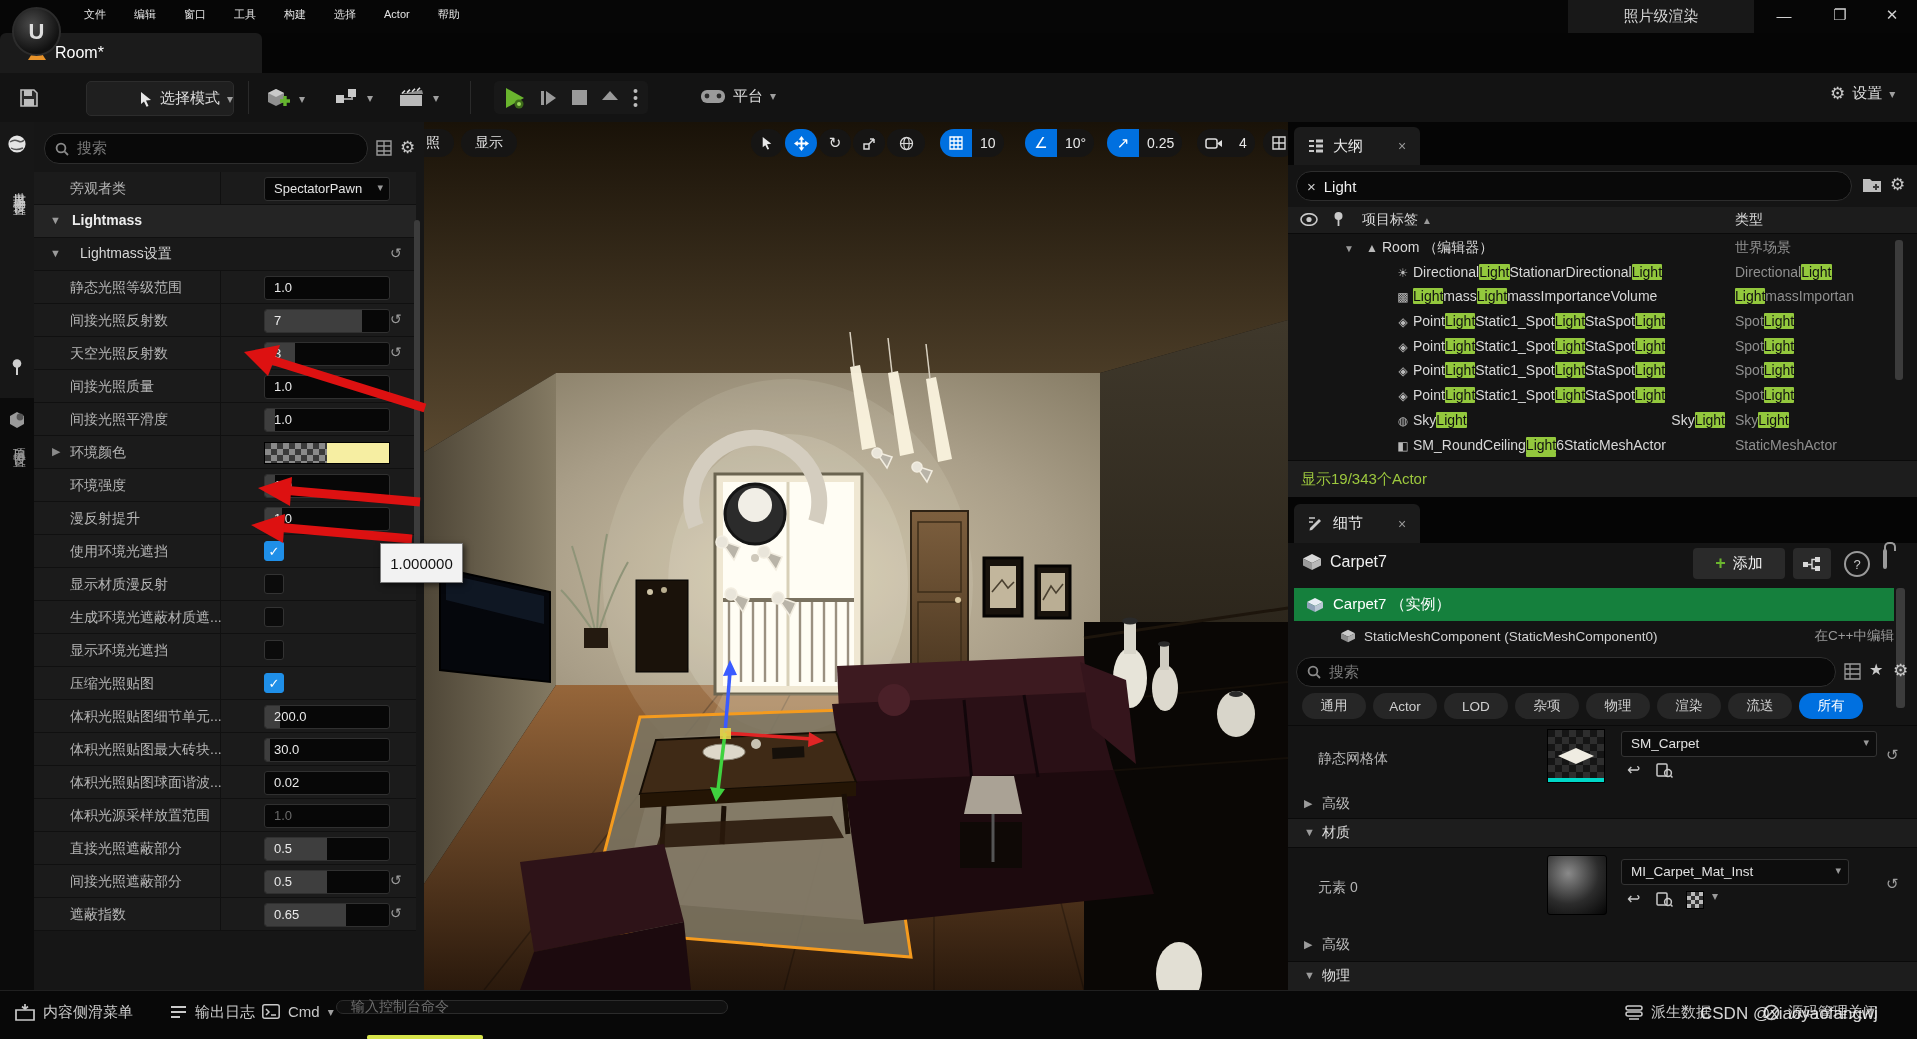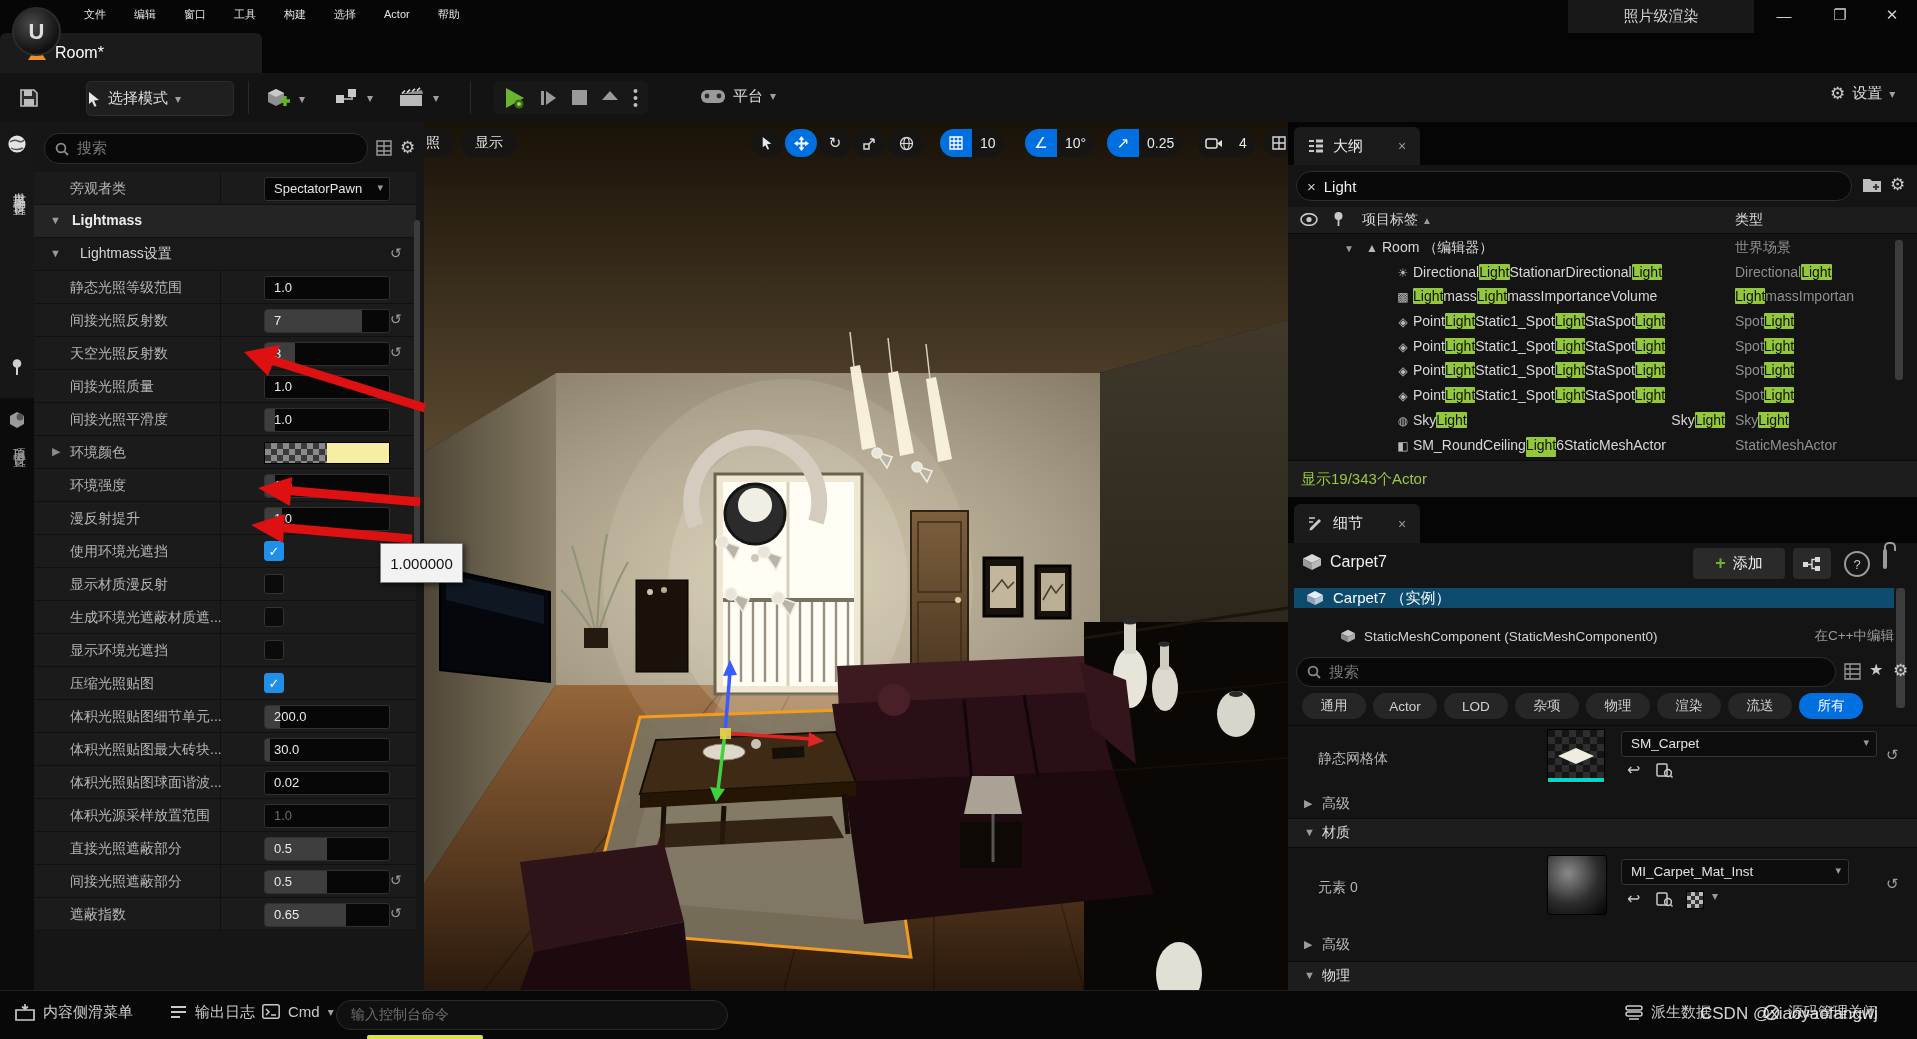--- a/index.html
+++ b/index.html
@@ -19,21 +19,21 @@
   
   #tabrow{left:0;top:33px;width:1917px;height:40px;background:#050505;}
   #leveltab{left:80px;top:0;width:262px;height:40px;background:#1b1b1b;border-radius:6px 6px 0 0;
     display:flex;align-items:center;gap:9px;padding-left:28px;box-sizing:border-box;}
   #leveltab .tabtxt{color:#fff;font-size:16px;}
   .fire-icon{width:0;height:0;border-left:9px solid transparent;border-right:9px solid transparent;border-bottom:14px solid #e8932a;}
   
   #toolbar{left:0;top:73px;width:1917px;height:49px;background:#131313;border-bottom:1px solid #000;}
   .tbtn{display:flex;align-items:center;gap:7px;color:#dcdcdc;font-size:15px;}
   #modebtn{left:86px;top:8px;width:146px;height:33px;background:#1f1f1f;border:1px solid #2c2c2c;border-radius:5px;
-    justify-content:flex-start;}
+    justify-content:flex-end;}
   .sep{top:8px;width:1px;height:33px;background:#2a2a2a;}
   .caret{color:#9f9f9f;font-size:12px;}
   .icon-svg{display:inline-flex;align-items:center;justify-content:center;}
   #settingsbtn{left:1830px;top:10px;}
   
   .playbox{top:8px;height:33px;display:flex;align-items:center;gap:14px;background:#181818;border-radius:5px;padding:0 10px;}
   
   #lstrip{left:0;top:122px;width:34px;height:868px;background:#0b0b0b;}
   #lstrip .tab1{position:absolute;left:0;top:0;width:34px;height:276px;background:#171717;border-radius:0 0 0 0;}
   .vtext{writing-mode:vertical-rl;text-orientation:upright;color:#c8c8c8;font-size:13px;letter-spacing:2px;}
@@ -96,21 +96,21 @@
   .secthdr{position:absolute;left:0;width:629px;height:28px;background:#1d1d1d;border-top:1px solid #0a0a0a;border-bottom:1px solid #0a0a0a;}
   .secthdr .caret,.advrow .caret{position:absolute;left:16px;top:7px;color:#9c9c9c;font-size:11px;}
   .secthdr .lbl,.advrow .lbl{position:absolute;left:34px;top:5px;color:#dcdcdc;font-size:14px;}
   .advrow{position:absolute;left:0;width:629px;height:26px;}
   .advrow .lbl{color:#bdbdbd;}
   .proplabel{color:#b5b5b5;font-size:14px;}
   .thumb{background:repeating-conic-gradient(#2e2e2e 0 25%,#151515 0 50%) 0 0/14px 14px;border:1px solid #000;}
   
   #bottombar{left:0;top:990px;width:1917px;height:49px;background:#080808;border-top:1px solid #202020;}
   .bbtn{display:flex;align-items:center;gap:8px;color:#c9c9c9;font-size:15px;}
-  #consoleinput{left:336px;top:9px;width:392px;height:30px;background:#101010;border:1px solid #2b2b2b;border-radius:15px;
+  #consoleinput{left:336px;top:9px;width:392px;height:14px;background:#101010;border:1px solid #2b2b2b;border-radius:15px;
     color:#6f6f6f;font-size:14px;padding:0 14px;box-sizing:border-box;display:flex;align-items:center;}
   #watermark{left:1700px;top:1004px;color:rgba(255,255,255,.82);font-size:17px;z-index:60;}
   
   .gearglyph{font-size:17px;color:#c9c9c9;}
   .qmark{width:22px;height:22px;border-radius:50%;border:2px solid #9a9a9a;color:#c8c8c8;font-size:13px;display:flex;align-items:center;justify-content:center;}
   .lockico{width:14px;height:11px;border:2px solid #9a9a9a;border-radius:2px;position:relative;margin-top:8px;}
   .lockico::before{content:"";position:absolute;left:-1px;top:-9px;width:8px;height:7px;border:2px solid #9a9a9a;border-bottom:none;border-radius:5px 5px 0 0;}
   .checker4{width:16px;height:16px;background:repeating-conic-gradient(#bbb 0 25%,#333 0 50%) 0 0/8px 8px;border:1px solid #000;}
   #tooltip{left:380px;top:543px;width:81px;height:38px;background:#f2f2f2;border:1px solid #7a7a7a;color:#111;
     display:flex;align-items:center;justify-content:center;font-size:15px;z-index:55;box-shadow:2px 2px 6px rgba(0,0,0,.6);}
@@ -829,21 +829,21 @@
             <rect x="0" y="5" width="5" height="5" fill="#d8d8d8"></rect>
             <rect x="12" y="0" width="5" height="5" fill="#d8d8d8"></rect>
             <rect x="12" y="9" width="5" height="5" fill="#d8d8d8"></rect>
             <path d="M5 7.5 H9 V2.5 H12 M9 7.5 V11.5 H12" stroke="#d8d8d8" stroke-width="1.4" fill="none"></path>
           </svg>
       </div>
       <span class="qmark abs" style="left:556px;top:8px">?</span>
       <span class="lockico abs" style="left:595px;top:8px"></span>
     </div>
 
-    <div class="abs" style="left:6px;top:91px;width:600px;height:20px;background:#0c4a6e;display:flex;align-items:center;gap:9px;padding-left:12px;box-sizing:border-box">
+    <div class="abs" style="left:6px;top:91px;width:600px;height:33px;background:#15803d;display:flex;align-items:center;gap:9px;padding-left:12px;box-sizing:border-box">
       <svg width="18" height="16" viewBox="0 0 20 18">
           <path d="M10 1 L19 5.5 L10 10 L1 5.5 Z" fill="#e8eef5"></path>
           <path d="M1 5.5 V12.5 L10 17 V10 Z" fill="#8fa3b8"></path>
           <path d="M19 5.5 V12.5 L10 17 V10 Z" fill="#b9c6d4"></path>
         </svg>
       <span style="color:#fff;font-size:15px">Carpet7 （实例）</span>
     </div>
     <div class="vscroll abs" style="left:608px;top:91px;width:9px;height:120px"></div>
 
     <div class="abs" style="left:6px;top:126px;width:600px;height:26px;display:flex;align-items:center;gap:8px;padding-left:46px;box-sizing:border-box">

